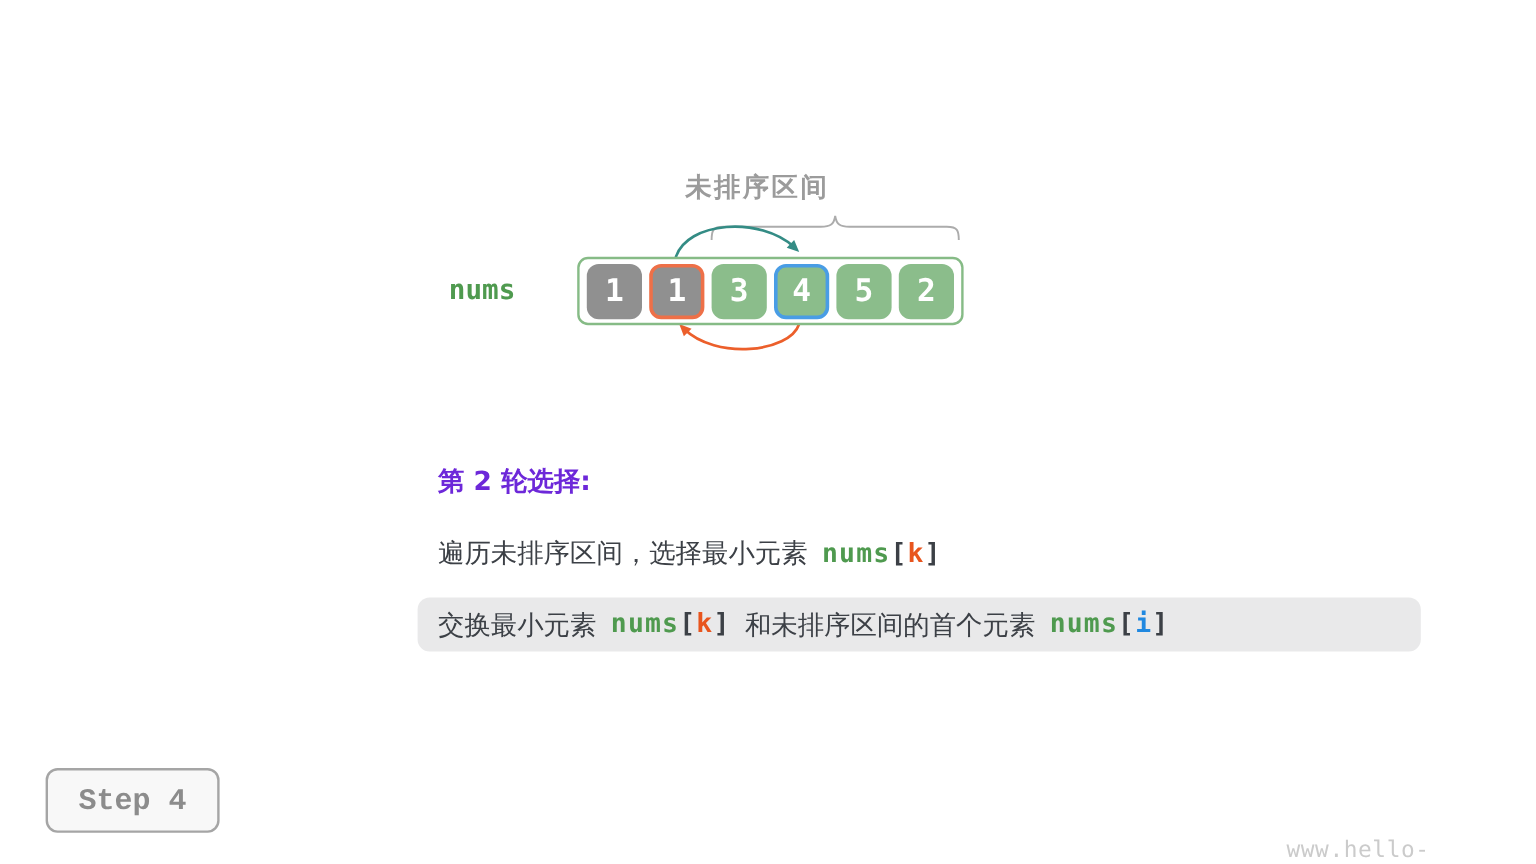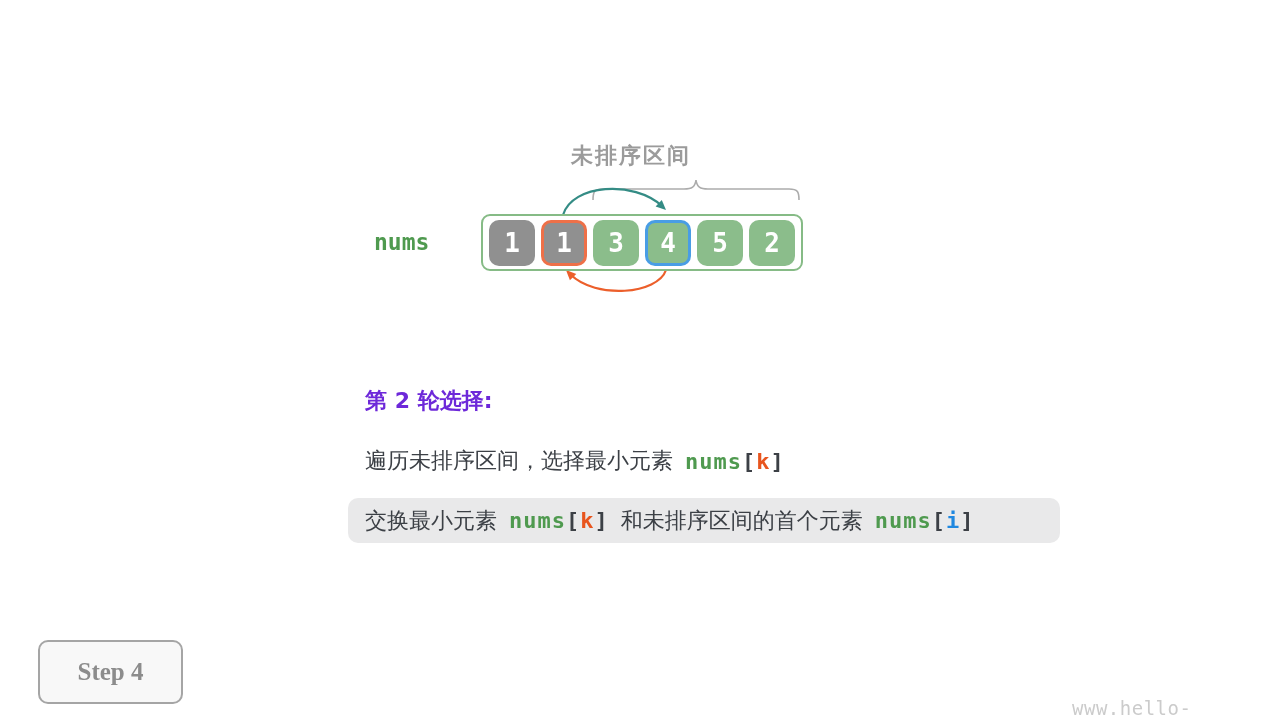--- a/index.html
+++ b/index.html
@@ -41,42 +41,42 @@
   .desc-heading {
     position: absolute; left: 365px; top: 386px;
     font-size: 22px; font-weight: bold; color: #6d28d9; white-space: pre;
   }
   .desc-line {
     position: absolute; left: 365px; top: 446px;
     font-size: 22px; color: #3C4046;
     display: flex; align-items: center; white-space: pre;
   }
   .swap-row {
-    position: absolute; left: 348px; top: 498px; width: 712px; height: 45px;
+    position: absolute; left: 348px; top: 498px; width: 836px; height: 45px;
     background: #E9E9EA; border-radius: 10px;
     display: flex; align-items: center; padding-left: 17px;
     font-size: 22px; color: #3C4046; white-space: pre;
   }
   .code {
     font-family: "DejaVu Sans Mono", "Liberation Mono", monospace;
     font-size: 22px; font-weight: bold; letter-spacing: 1px;
   }
   .code-var   { color: #4F9A4F; }
   .code-brkt  { color: #3C4046; font-weight: 600; }
   .idx-k { color: #E8551E; }
   .idx-i { color: #2088E0; }
   .gap-l { margin-left: 12px; }
   .gap-r { margin-right: 12px; }
 
   
   .step-badge {
-    position: absolute; left: 38px; top: 640px; width: 145px; height: 64px;
+    position: absolute; left: 38px; top: 640px; width: 145px; height: 54px;
     background: #F8F8F8; border: 2px solid #A5A5A5; border-radius: 10px;
     display: flex; align-items: center; justify-content: center;
-    font-family: Liberation Serif, serif;
+    font-family: Liberation Mono, monospace;
     font-size: 25px; font-weight: bold; color: #8C8C8C; white-space: pre;
   }
   .watermark {
     position: absolute; left: 1072px; top: 676px;
     font-family: "DejaVu Sans Mono", "Liberation Mono", monospace;
     font-size: 19px; color: #CBCBCB; letter-spacing: 0.5px; margin-top: 21px;
   }
 </style>
 </head>
 <body>

